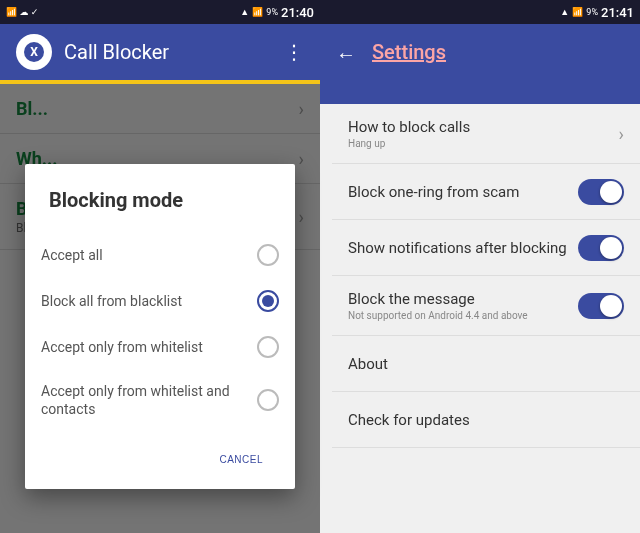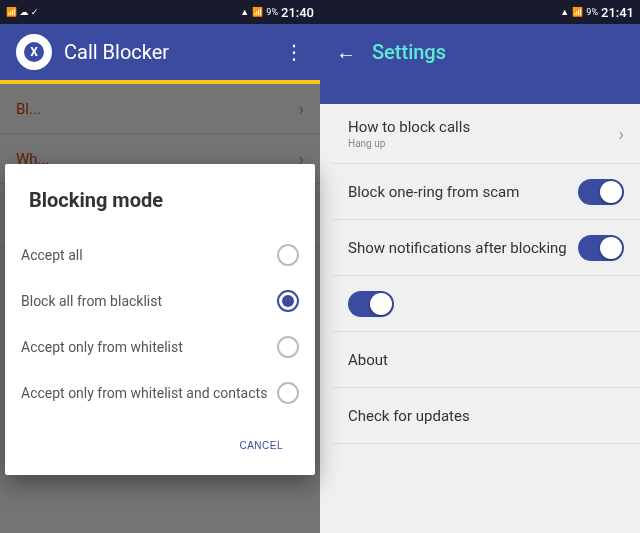--- a/index.html
+++ b/index.html
@@ -96,23 +96,23 @@
     .list-item-bg {
       padding: 14px 16px;
       border-bottom: 1px solid #ccc;
       display: flex;
       align-items: center;
       justify-content: space-between;
       background: #e8e8e8;
     }
 
     .list-item-text {
-      font-size: 15px;
-      color: #c2410c;
-      font-weight: 400;
+      font-size: 18px;
+      color: #15803d;
+      font-weight: 700;
     }
 
     .list-item-sub {
       font-size: 12px;
       color: #666;
       margin-top: 2px;
     }
 
     .chevron {
       color: #999;
@@ -127,21 +127,21 @@
       display: flex;
       align-items: flex-start;
       justify-content: center;
       padding-top: 80px;
       z-index: 10;
     }
 
     .dialog {
       background: #fff;
       border-radius: 2px;
-      width: 310px;
+      width: 270px;
       padding: 24px 0 8px 0;
       box-shadow: 0 8px 24px rgba(0,0,0,0.4);
     }
 
     .dialog-title {
       font-size: 20px;
       font-weight: bold;
       color: #333;
       padding: 0 24px 20px 24px;
     }
@@ -227,23 +227,24 @@
       gap: 16px;
     }
 
     .back-arrow {
       color: #fff;
       font-size: 20px;
       cursor: pointer;
     }
 
     .settings-title {
-      color: #5eead4;
+      color: #fca5a5;
       font-size: 20px;
       font-weight: 500;
+      text-decoration: underline;
     }
 
     .settings-list {
       flex: 1;
       background: #f0f0f0;
     }
 
     .settings-item {
       display: flex;
       align-items: center;
@@ -425,20 +426,24 @@
     </div>
 
     <div class="settings-item">
       <div class="settings-item-content">
         <div class="settings-item-label">Show notifications after blocking</div>
       </div>
       <div class="toggle"></div>
     </div>
 
     <div class="settings-item">
+      <div class="settings-item-content">
+        <div class="settings-item-label">Block the message</div>
+        <div class="settings-item-sublabel">Not supported on Android 4.4 and above</div>
+      </div>
       <div class="toggle"></div>
     </div>
 
     <div class="settings-item">
       <div class="settings-item-content">
         <div class="settings-item-label">About</div>
       </div>
     </div>
 
     <div class="settings-item">

